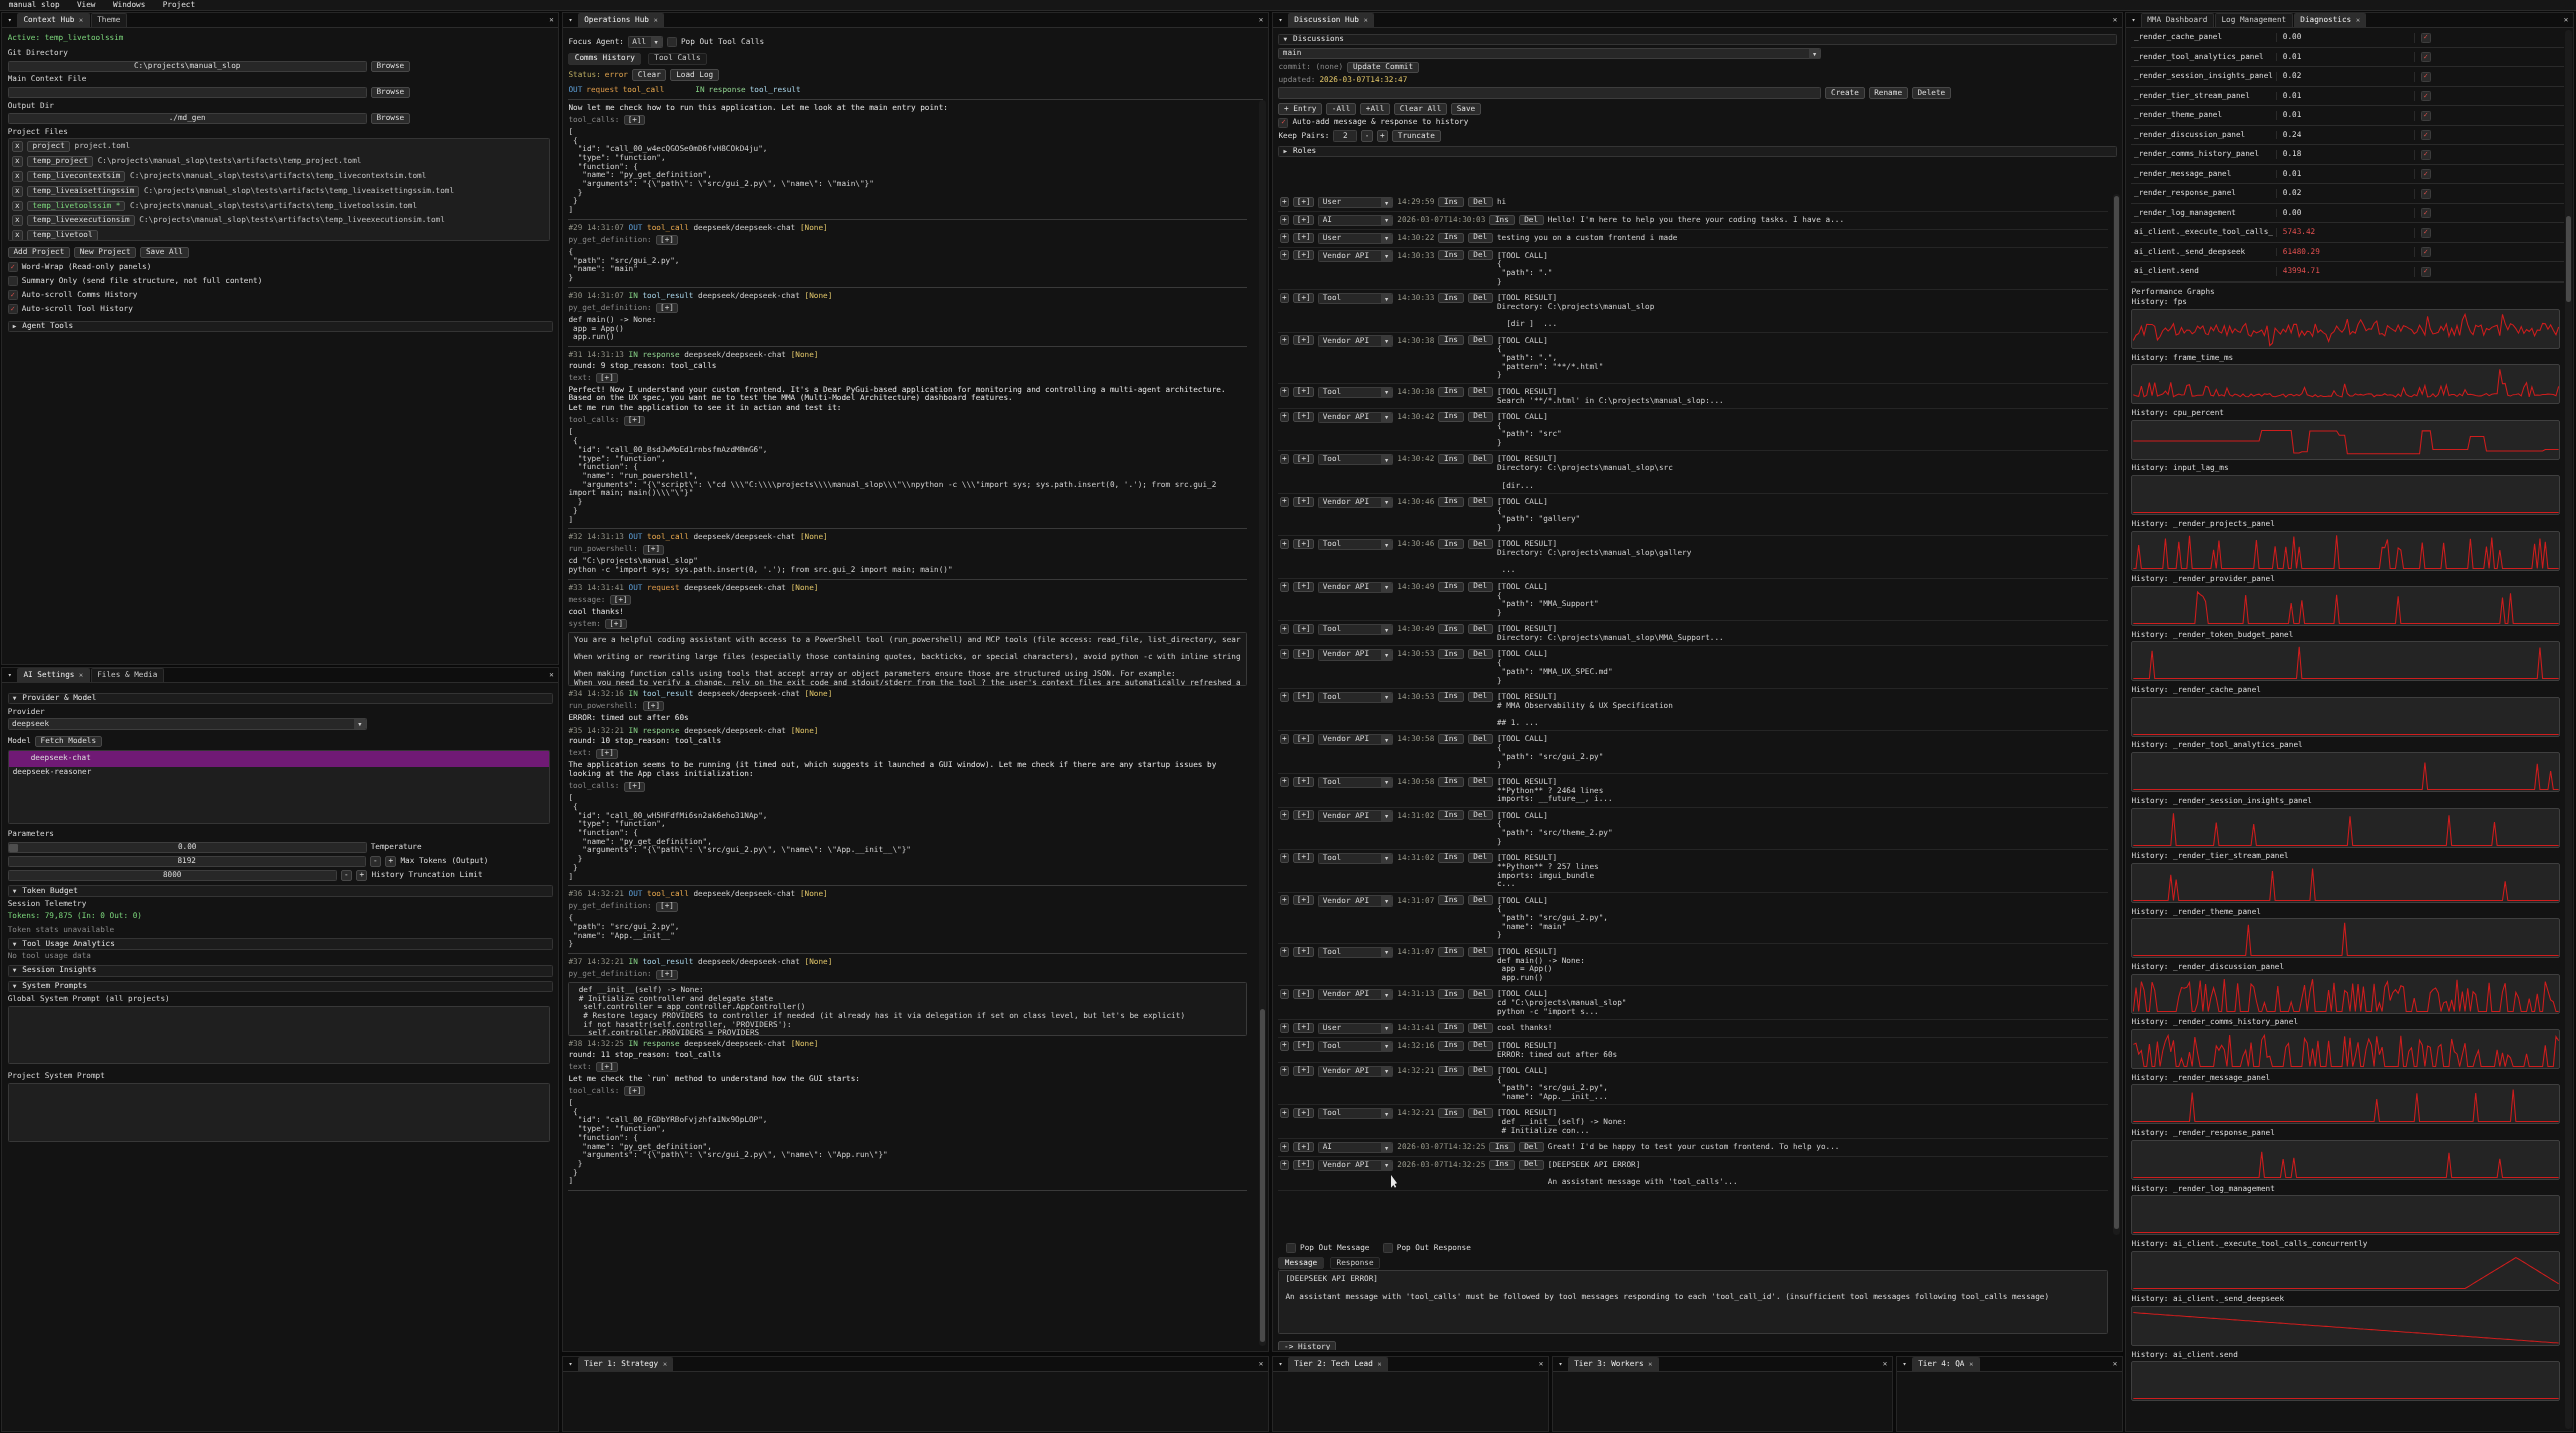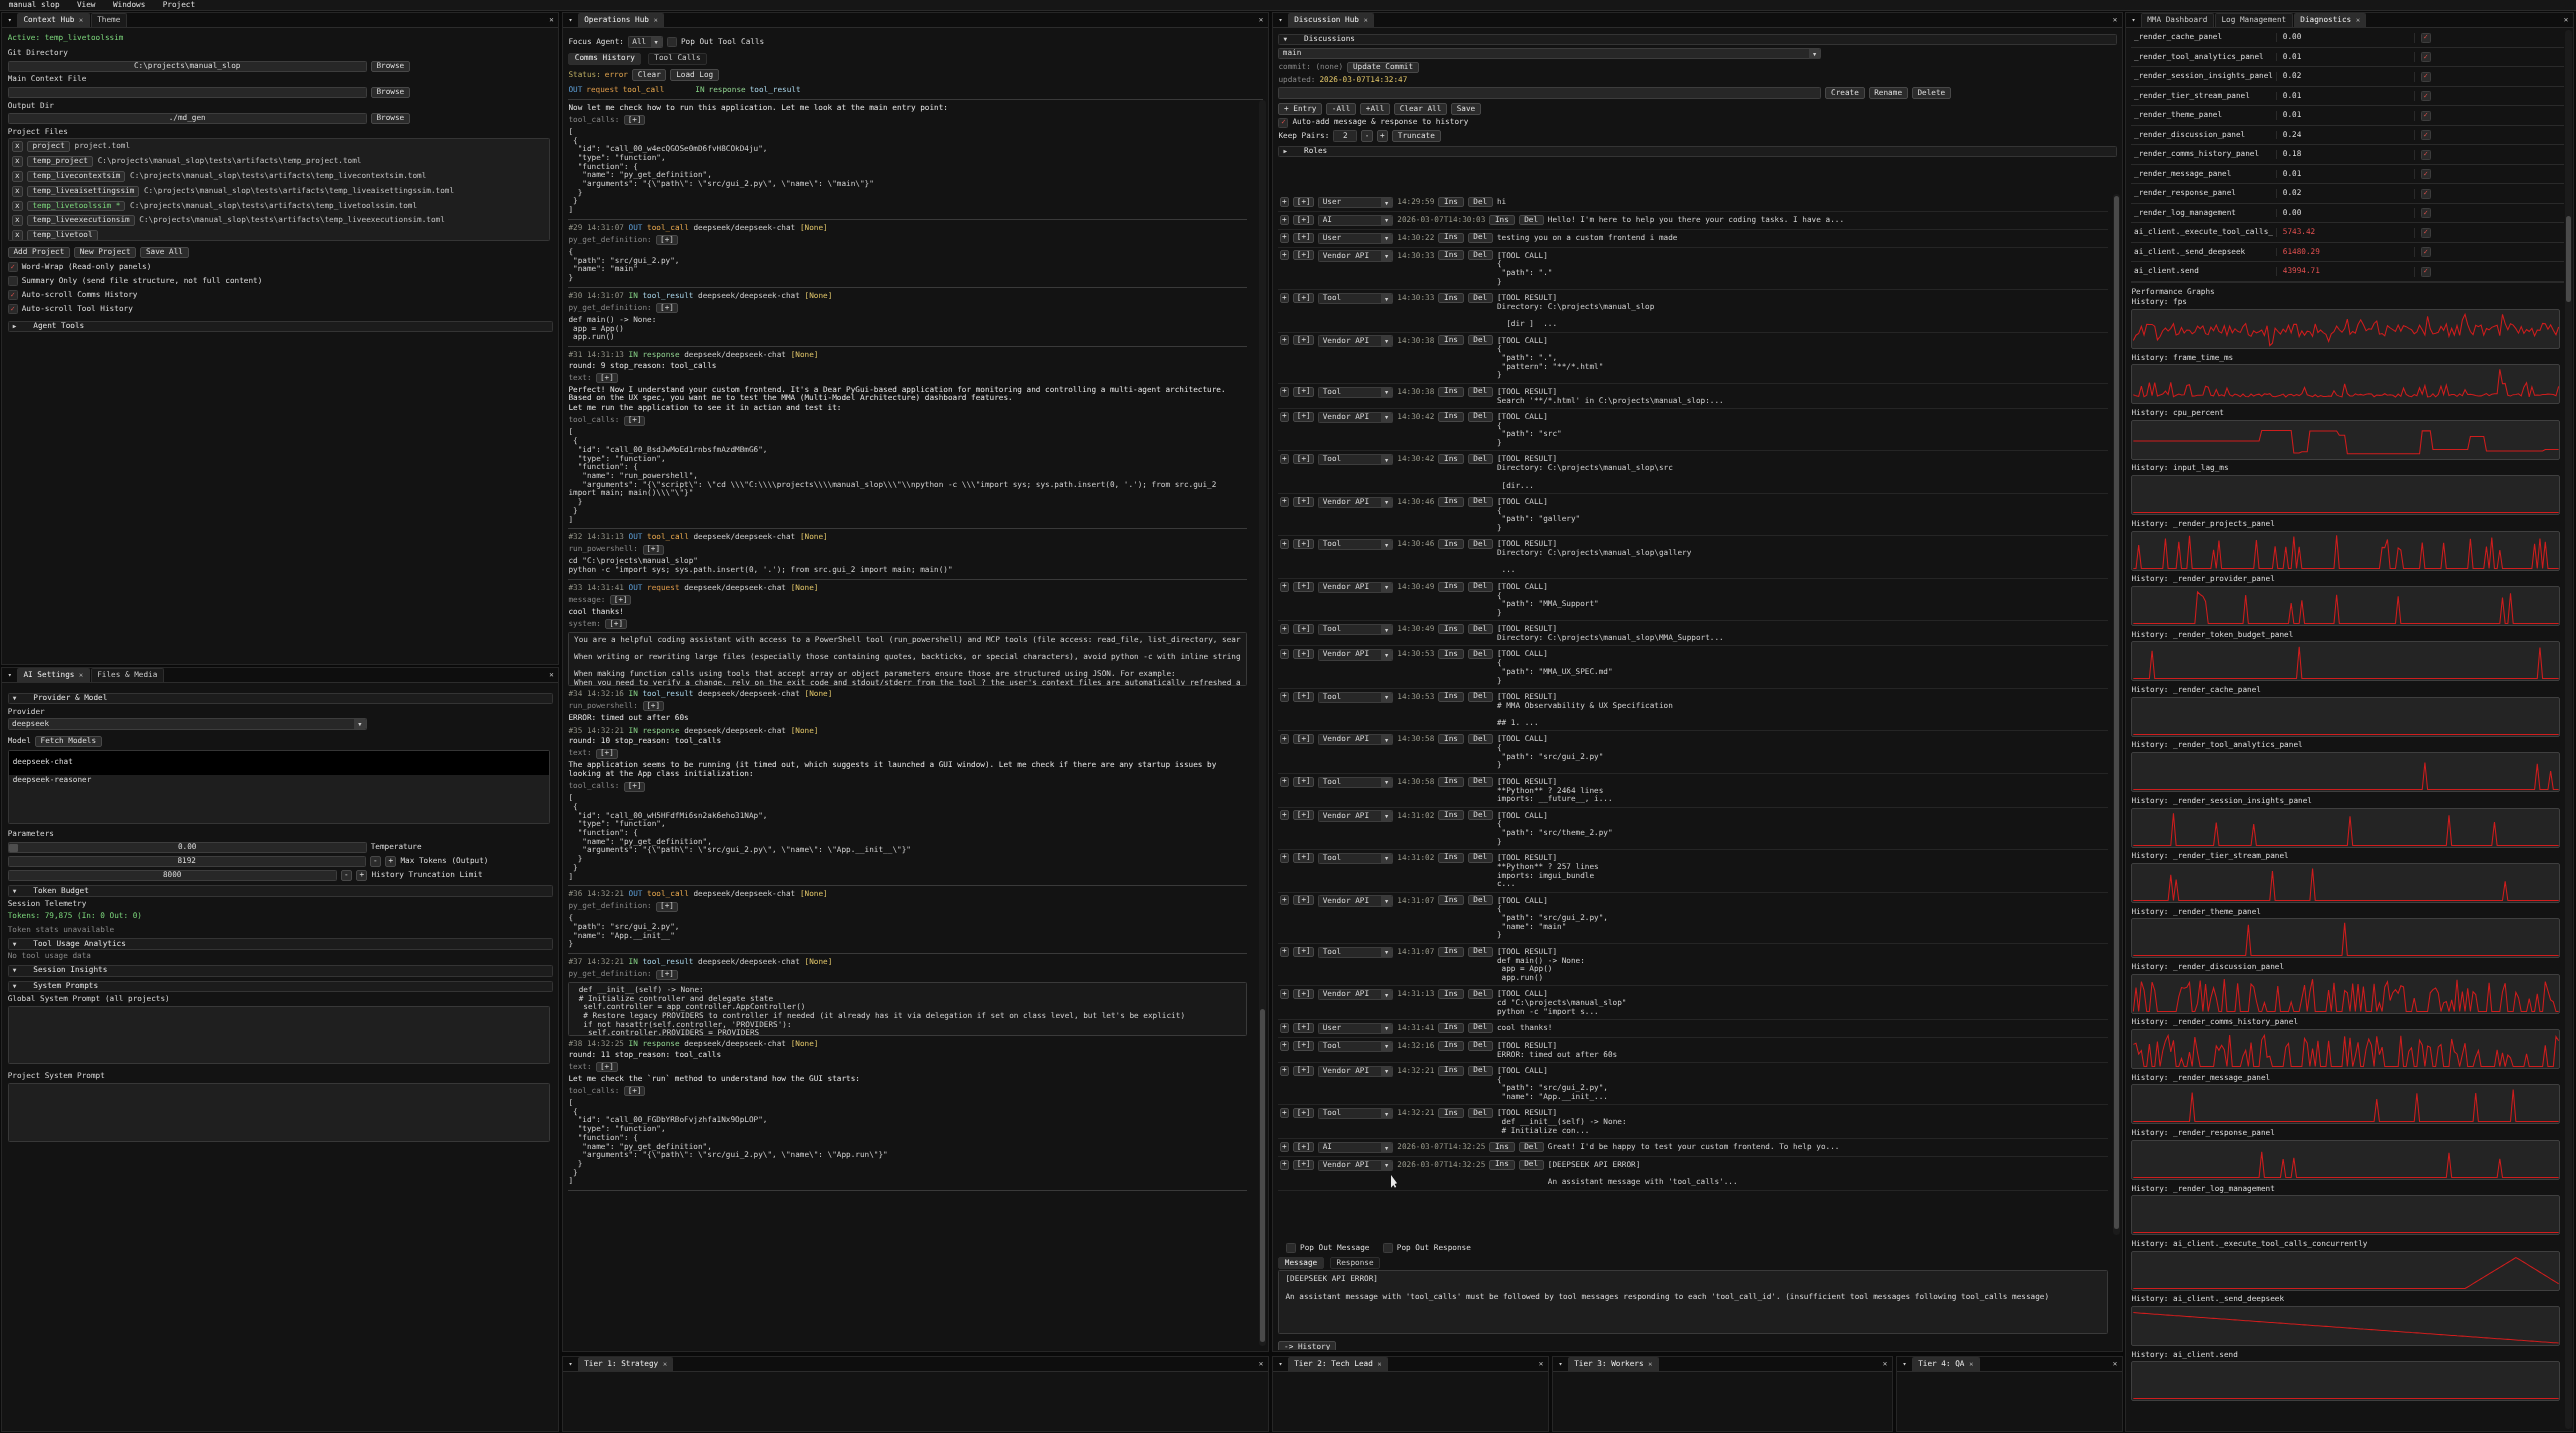--- a/index.html
+++ b/index.html
@@ -29,21 +29,21 @@
     display:flex; align-items:center; padding:0 3.4px; color:#d9d9d9; white-space:nowrap; overflow:hidden;justify-content:center; }
   .btn { background:#2b2b2b; border:0.7px solid #484848; border-radius:2px; height:11.4px;
     display:inline-flex; align-items:center; justify-content:center; padding:0 4.7px;
     color:#dedede; white-space:nowrap; }
   .btn.sq { width:11.4px; padding:0; }
   .row { display:flex; align-items:center; gap:4px; margin:2.7px 0; }
   .chk { width:10px; height:10px; background:#2a2a2a; border:0.7px solid #3d3d3d; border-radius:1.3px;
     display:inline-flex; align-items:center; justify-content:center; color:#e0524c;
     font-size:7.4px; flex:0 0 auto; }
   .hdrstrip { background:#1c1c1c; border:0.7px solid #343434; border-radius:1.3px; height:11.4px;
-    display:flex; align-items:center; gap:17px; padding:0 4px; margin:4px 0 2.7px; color:#e4e4e4; }
+    display:flex; align-items:center; gap:6px; padding:0 4px; margin:4px 0 2.7px; color:#e4e4e4; }
   .arrow { font-size:6px; color:#cfcfcf; }
   .combo { background:#272727; border:0.7px solid #3d3d3d; border-radius:1.3px; height:11.4px;
     display:flex; align-items:center; padding:0 3.4px; color:#d9d9d9; position:relative; }
   .combo .ca { position:absolute; right:0; top:0; width:11.4px; height:10px; background:#3a3a3a;
     border-radius:0 1.3px 1.3px 0; display:flex; align-items:center; justify-content:center;
     font-size:5.4px; color:#cfcfcf; }
   .listbox { background:#1e1e1e; border:0.7px solid #353535; border-radius:1.3px; overflow:hidden; }
   .filerow { display:flex; align-items:center; gap:4.7px; height:14.8px; padding:0 3.4px; }
   .tagbtn { background:#2b2b2b; border:0.7px solid #4a4a4a; border-radius:2px; height:10.7px;
     display:inline-flex; align-items:center; padding:0 4px; }
@@ -217,21 +217,21 @@
     <div class="lbl">Provider</div>
     <div class="combo" style="width:359px;">
       <span>deepseek</span>
       <span class="ca">▼</span>
     </div>
     <div class="row" style="margin-top:6px;">
       <span>Model</span>
       <div class="btn">Fetch Models</div>
     </div>
     <div class="listbox" style="width:542px;height:74px;">
-        <div style="height: 24px; display: flex; align-items: center; padding: 0px 4px; background: #000000;">deepseek-chat</div>
+        <div style="height: 16px; display: flex; align-items: center; padding: 0px 22px; background: #701a75;">deepseek-chat</div>
         <div style="height: 12px; display: flex; align-items: center; padding: 0px 4px;">deepseek-reasoner</div>
       </div>
     <div class="lbl" style="margin-top:6.7px;">Parameters</div>
     <div class="row">
       <div class="input" style="width:359px;position:relative;justify-content:center;">
         <div style="position:absolute;left:0.7px;top:0.7px;width:8.7px;height:8.7px;background:#4e4e4e;border-radius:1.3px;"></div>
         <span>0.00</span>
       </div>
       <span>Temperature</span>
     </div>

